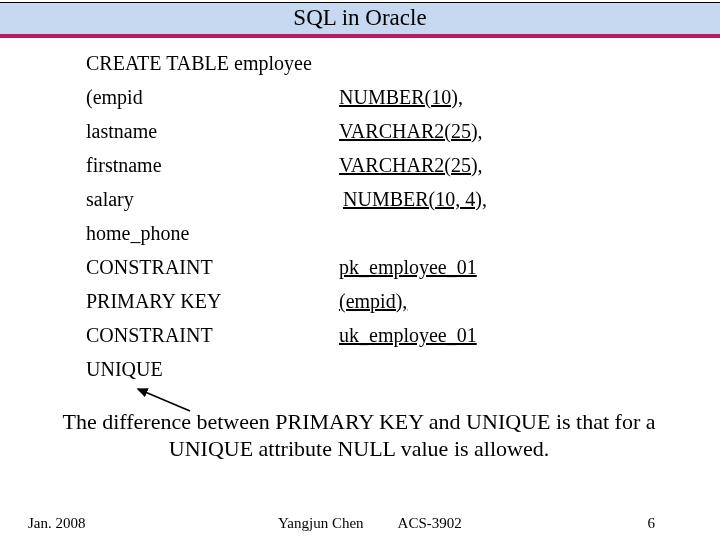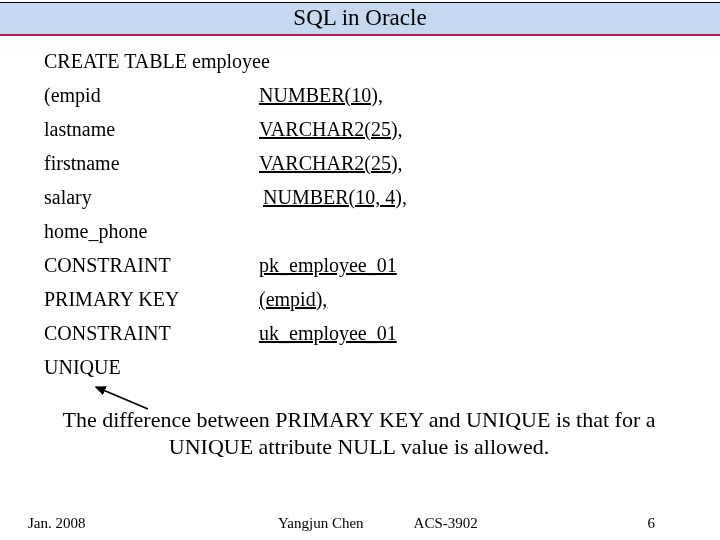--- a/index.html
+++ b/index.html
@@ -8,38 +8,39 @@
     width: 720px;
     height: 540px;
     background: #ffffff;
     font-family: "Times New Roman", Times, serif;
     color: #000;
     overflow: hidden;
   }
   .title-bar {
     background: #c6d9f1;
     border-top: 1px solid #000;
-    border-bottom: 2px solid #be185d;
+    border-bottom: 4px solid #be185d;
     text-align: center;
     font-size: 23px;
     padding: 2px 0 3px 0;
     margin-top: 2px;
   }
   .content {
-    padding: 14px 90px 0 44px;
+    padding: 14px 90px 0 86px;
   }
   .ddl-line {
     font-size: 20px;
     margin-bottom: 12px;
   }
   .col-row {
     display: flex;
     font-size: 20px;
     line-height: 1.0;
     margin-bottom: 14px;
+    gap: 38px;
   }
   .col-left {
     width: 215px;
     flex: 0 0 215px;
   }
   .col-right {
     flex: 1;
     text-decoration: underline;
   }
   .pad4 { padding-left: 4px; }
@@ -61,21 +62,21 @@
   }
   .footer {
     position: absolute;
     bottom: 8px;
     left: 0;
     width: 683px;
     font-size: 15px;
     display: flex;
   }
   .footer .f-left { padding-left: 28px; width: 220px; }
-  .footer .f-mid { flex:1; text-align: center; padding-left: 30px; display:flex; gap:50px;}
+  .footer .f-mid { flex:1; text-align: center; padding-left: 30px; display:flex; gap:34px;}
   .footer .f-right { width: 50px; text-align: right; padding-right: 28px; }
 </style>
 </head>
 <body>
 
 <div class="title-bar">SQL in Oracle</div>
 
 <div class="content">
   <div class="ddl-line">CREATE TABLE employee</div>
 

